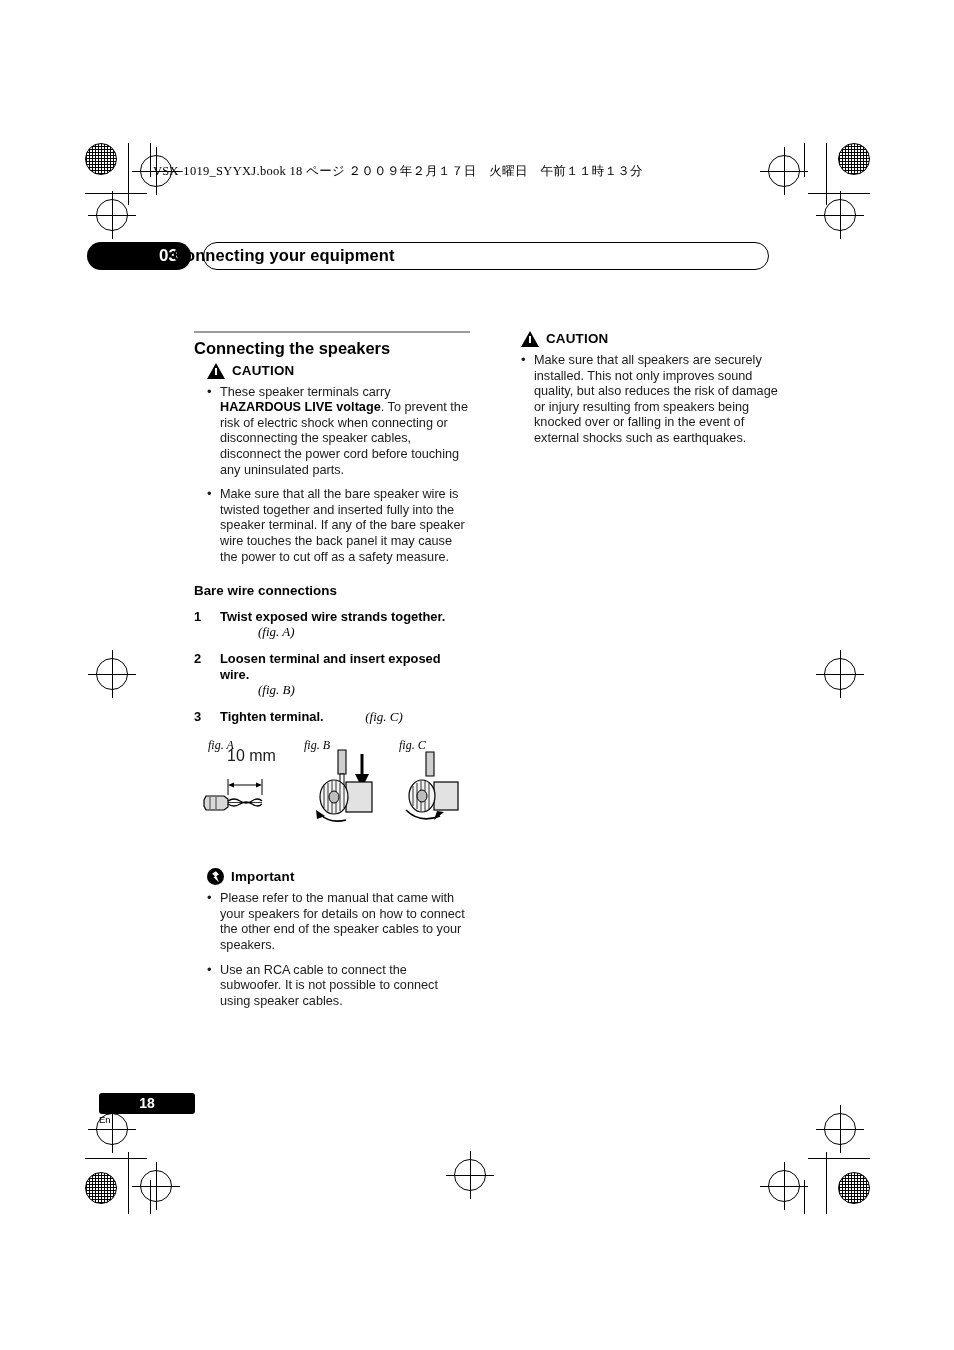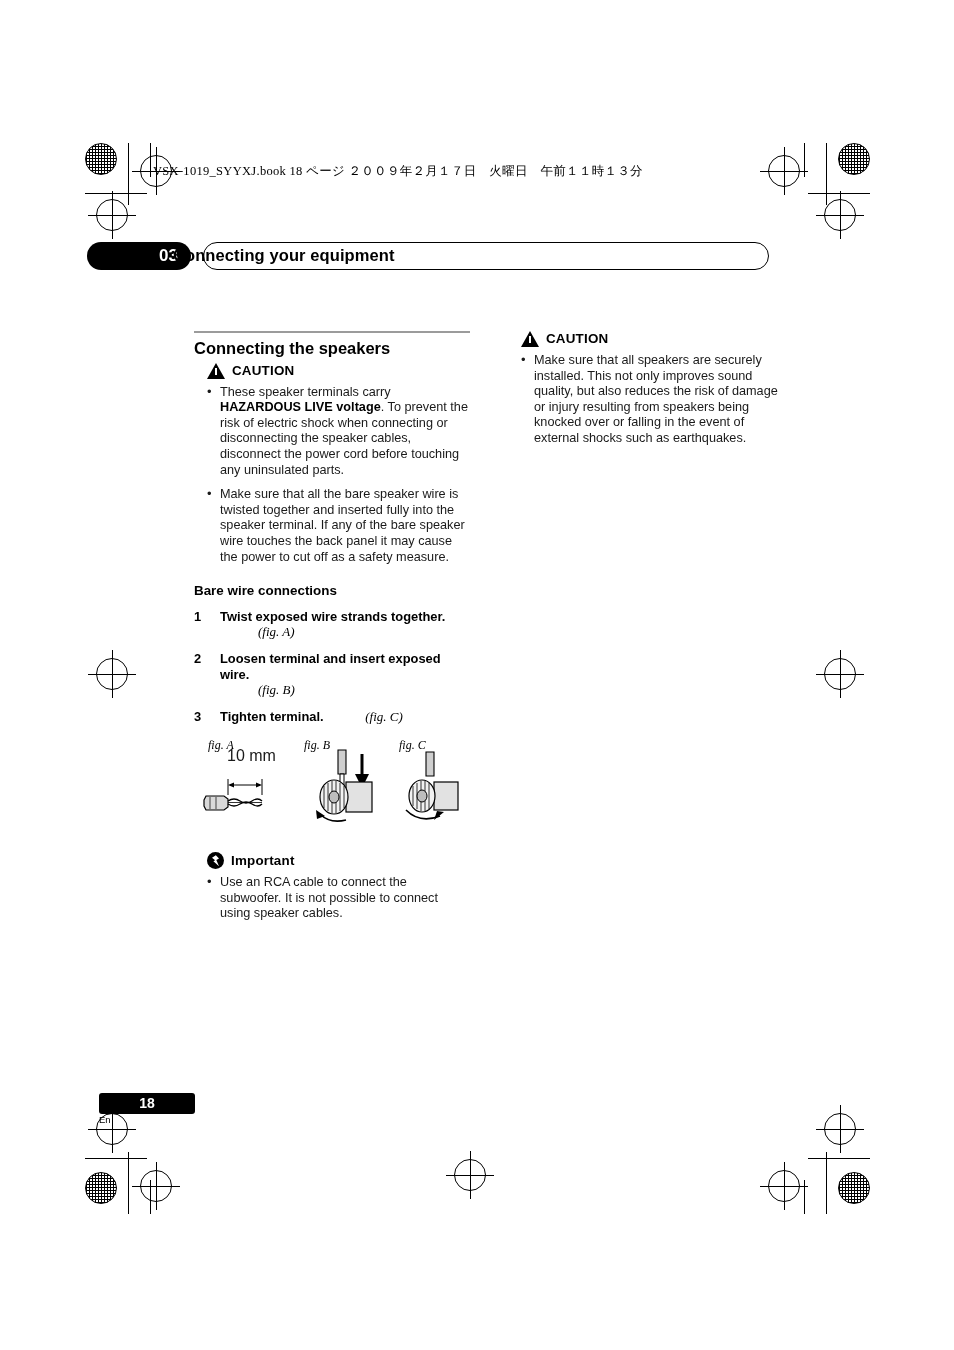--- a/index.html
+++ b/index.html
@@ -396,26 +396,27 @@
         <line x1="35" y1="33" x2="35" y2="63" stroke="#000" stroke-width="0.8"></line>
         <line x1="39" y1="35" x2="39" y2="61" stroke="#000" stroke-width="0.8"></line>
         <ellipse cx="32" cy="48" rx="5" ry="6" fill="#bdbdbd" stroke="#000" stroke-width="1"></ellipse>
 
         <path d="M16 62 Q30 76 50 68" fill="none" stroke="#000" stroke-width="1.6"></path>
         <polygon points="54,64 44,72 47,63" fill="#000"></polygon>
       </svg>
     </div>
   </div>
 
-  <div class="noticehead" style="margin-top:10px;">
+  <div class="noticehead" style="margin-top:26px;">
     <span class="imp-circle"></span>
     <span class="label">Important</span>
   </div>
 
   <ul class="bullets">
+    <li>Please refer to the manual that came with your speakers for details on how to connect the other end of the speaker cables to your speakers.</li>
     <li>Use an RCA cable to connect the subwoofer. It is not possible to connect using speaker cables.</li>
   </ul>
 </div>
 
 <div class="col col-right">
   <div class="noticehead" style="margin-left:13px; margin-top:0;">
     <span class="warn-tri"></span>
     <span class="label">CAUTION</span>
   </div>
   <ul class="bullets">

